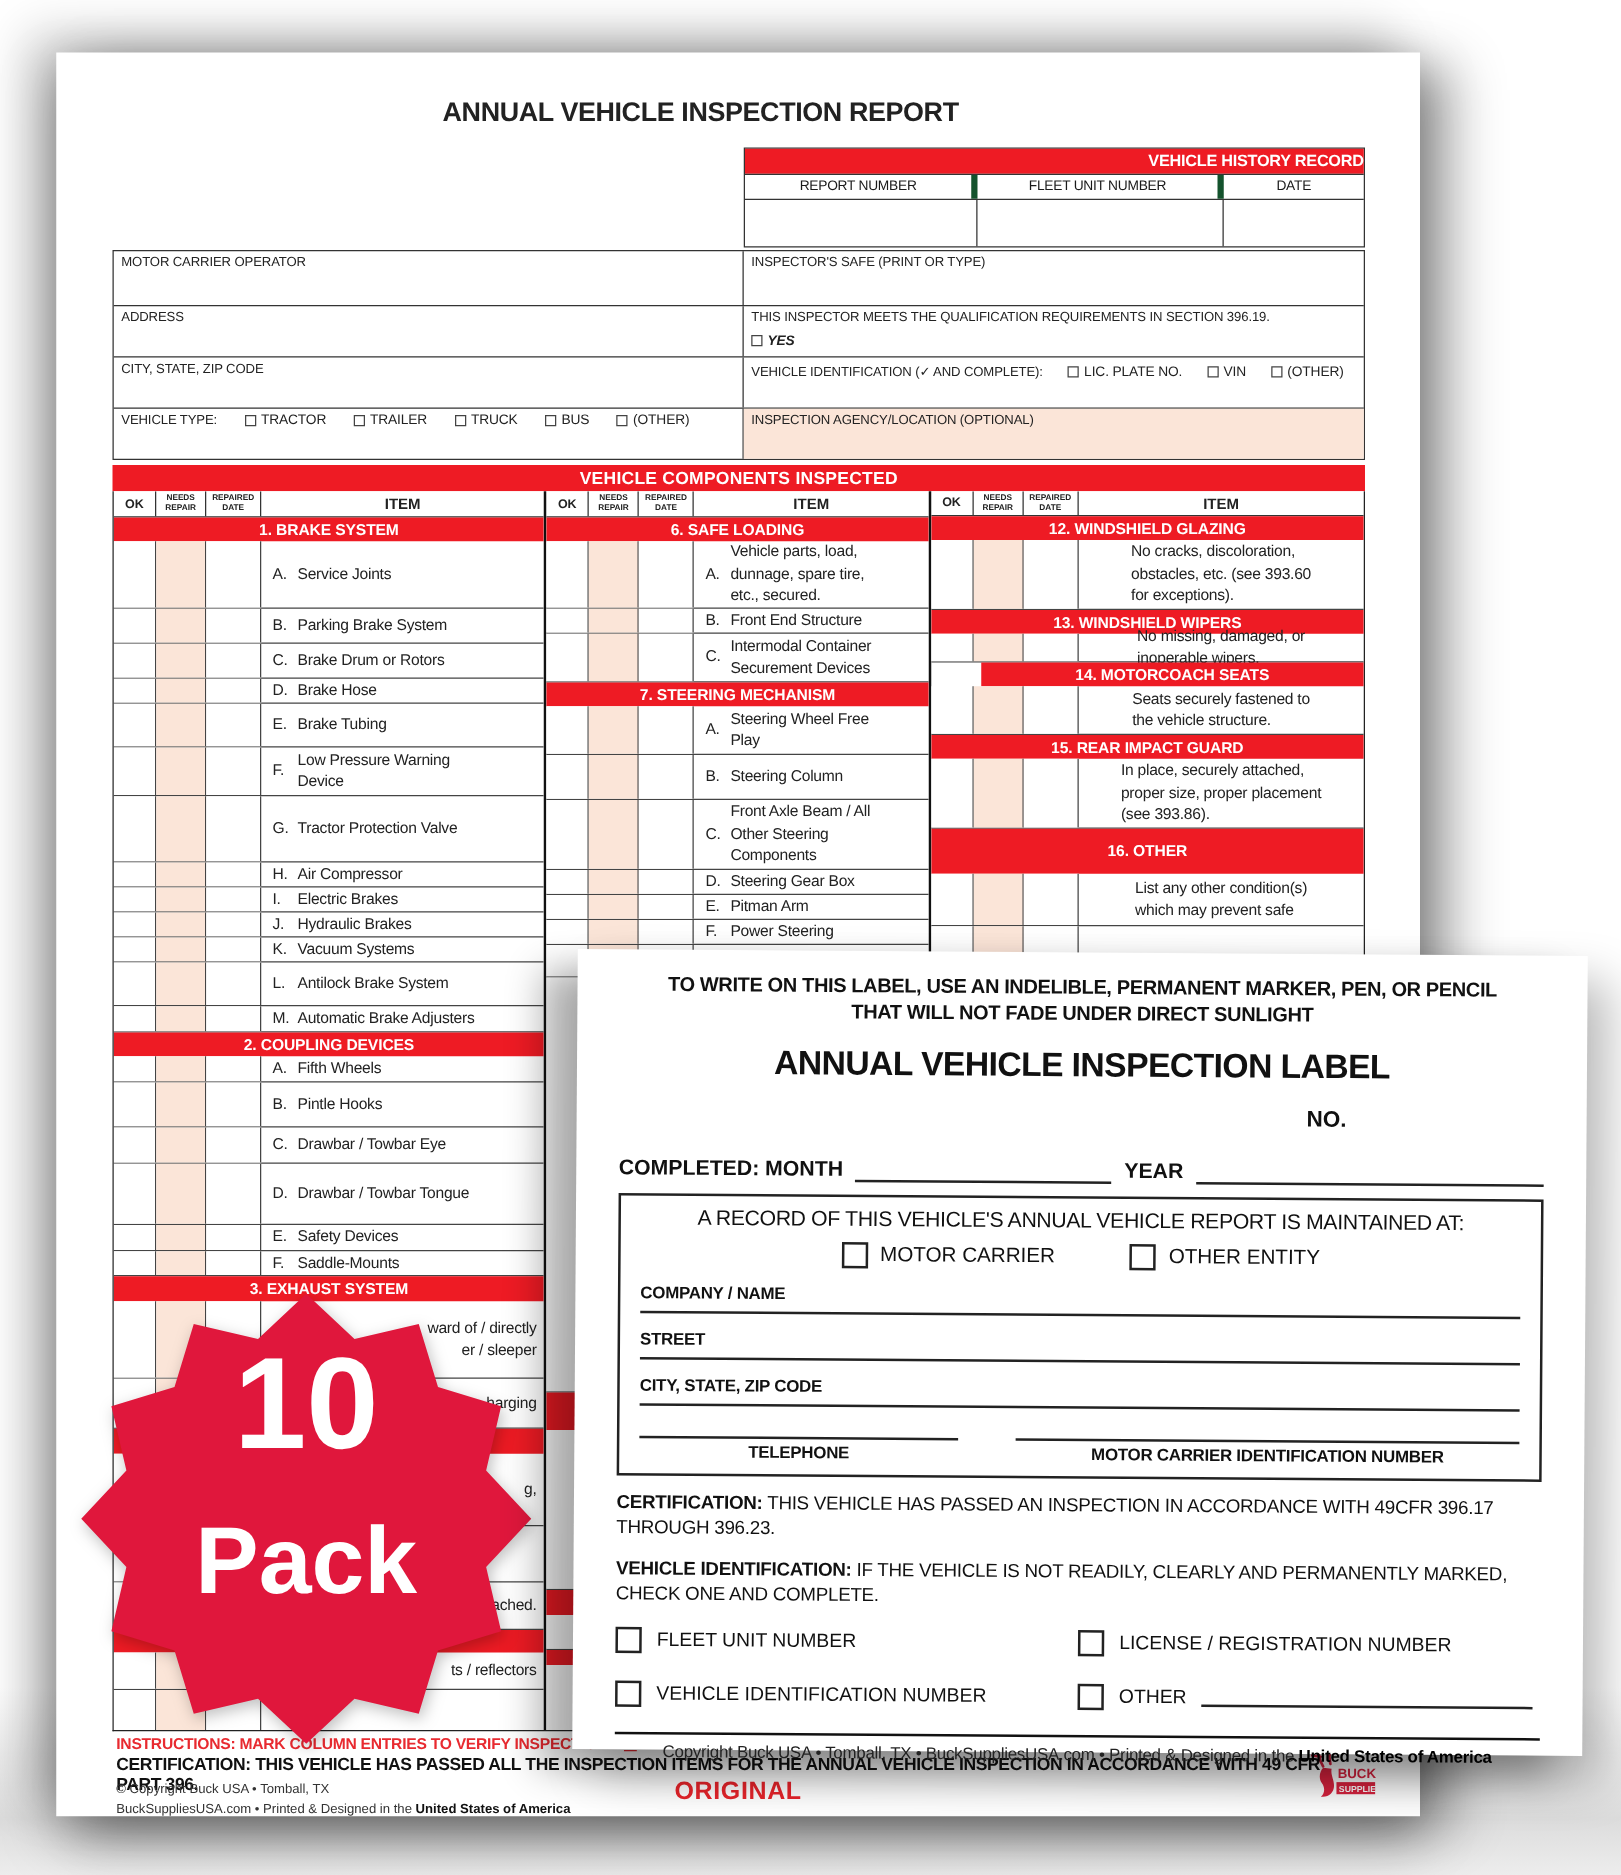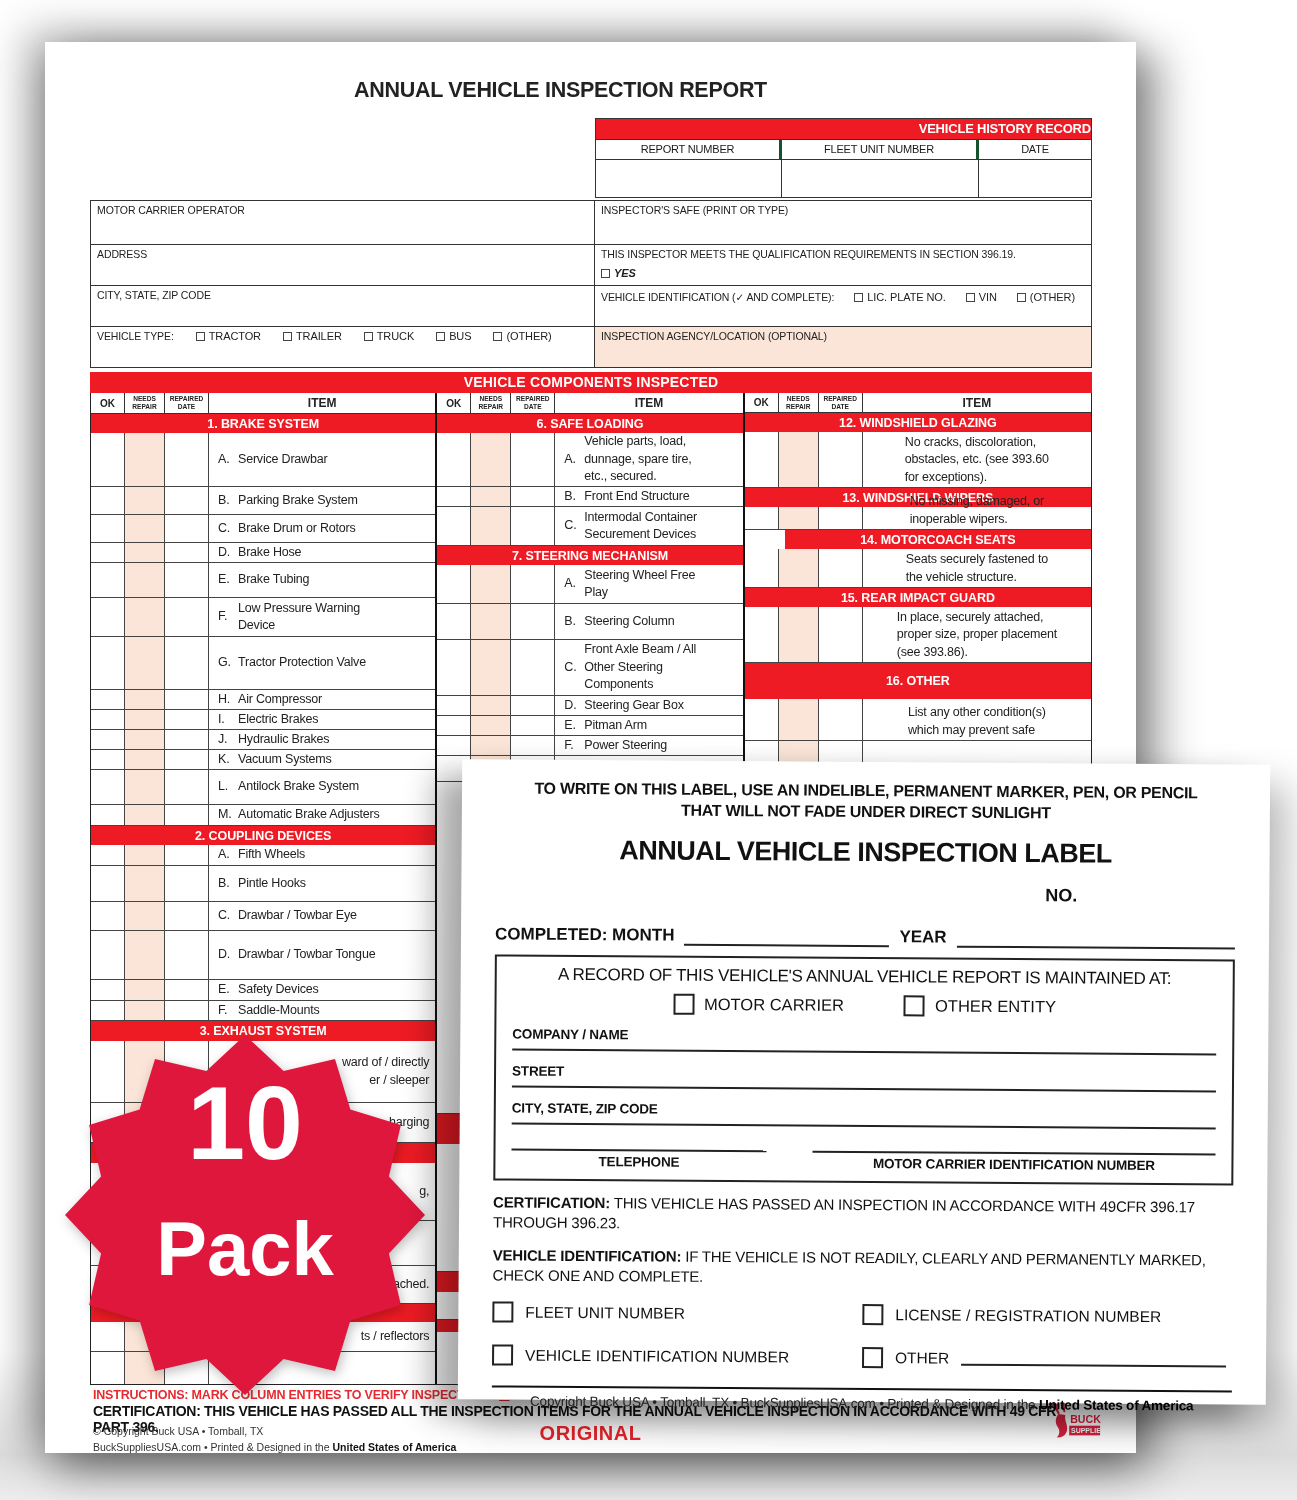--- a/index.html
+++ b/index.html
@@ -21,21 +21,21 @@
   }
   .form-title {
     position:absolute; top:36px; left:0; width:100%; text-align:center;
     font-size:21.5px; font-weight:bold; letter-spacing:-0.3px; color:#222;
     transform:translateX(-30px);
   }
   .red { background:#ee1b24; color:#fff; }
   .hist-table { position:absolute; left:550px; top:76px; width:497px; border:1.5px solid #333; }
   .hist-head { height:20px; font-size:13px; font-weight:bold; text-align:right; line-height:20px; letter-spacing:-0.2px; }
   .hist-cols { display:flex; border-top:1px solid #333; }
-  .hist-col { font-size:11px; text-align:center; line-height:19px; height:19px; border-right:3px solid #14532d; letter-spacing:-0.2px; }
+  .hist-col { font-size:11px; text-align:center; line-height:19px; height:19px; border-right:5px solid #14532d; letter-spacing:-0.2px; }
   .hist-col:last-child { border-right:none; }
   .hist-empty { display:flex; height:38px; border-top:1px solid #333; }
   .hist-cell { border-right:1px solid #333; } .hist-cell:last-child{border-right:none;}
   .w1{width:186px}.w2{width:197px}.w3{width:112px}
 
   .info-grid { position:absolute; left:45px; top:158px; width:1002px; border:1.5px solid #333; }
   .info-row { display:flex; border-bottom:1px solid #333; }
   .info-row:last-child { border-bottom:none; }
   .info-cell { padding:3px 6px; font-size:10.5px; color:#222; letter-spacing:-0.1px; }
   .info-left { width:505px; border-right:1px solid #333; }
@@ -63,21 +63,21 @@
     display:flex; align-items:center; justify-content:center; letter-spacing:-0.1px; flex:none; }
   .crow { display:flex; border-bottom:1px solid #444; flex:none; }
   .crow:last-child { border-bottom:none; }
   .c-ok { width:34px; border-right:1px solid #444; background:#fff; }
   .c-needs { width:40px; border-right:1px solid #444; background:#fbe5d8; }
   .c-date { width:44px; border-right:1px solid #444; background:#fff; }
   .c-item { flex:1; display:flex; align-items:center; font-size:12.5px; color:#222; letter-spacing:-0.2px; line-height:1.4; padding:1px 3px; }
   .item-letter { width:26px; flex:none; padding-left:6px; }
   .item-lines { flex:1; }
   .c-item.frag { justify-content:flex-end; text-align:right; padding-right:6px; }
-  .c-item.center { justify-content:center;align-items:flex-end; }
+  .c-item.center { justify-content:center; }
   .c-item.center .item-lines { flex:none; text-align:left; }
 
   .red-note { position:absolute; left:48px; top:1345px; font-size:12.5px; color:#e82a30; font-weight:600; letter-spacing:-0.2px; }
   .red-note .chk { text-decoration:underline; padding:0 6px; font-weight:bold; }
   .cert-line { position:absolute; left:48px; top:1361px; width:975px; font-size:14px; font-weight:bold; color:#111; letter-spacing:-0.3px; }
   .copy1 { position:absolute; left:48px; top:1383px; font-size:10.5px; color:#333; }
   .copy2 { position:absolute; left:48px; top:1399px; font-size:10.5px; color:#333; }
   .copy2 b { color:#111; }
   .original { position:absolute; left:0; top:1380px; width:100%; text-align:center;
     color:#e8242b; font-weight:bold; font-size:20px; letter-spacing:0.5px; }
@@ -222,21 +222,21 @@
             <div class="hcell h-tiny" style="width: 44px;">REPAIRED<br>DATE</div>
             <div class="hcell h-item" style="flex: 1 1 0%;">ITEM</div>
           </div>
           <div class="sec-bar" style="height: 19px;">1. BRAKE SYSTEM</div>
           <div class="crow" style="height: 54px;">
             <div class="c-ok"></div>
             <div class="c-needs"></div>
             <div class="c-date"></div>
             <div class="c-item">
               <div class="item-letter">A.</div>
-              <div class="item-lines">Service Drawbar</div>
+              <div class="item-lines">Service Joints</div>
             </div>
           </div>
           <div class="crow" style="height: 28px;">
             <div class="c-ok"></div>
             <div class="c-needs"></div>
             <div class="c-date"></div>
             <div class="c-item">
               <div class="item-letter">B.</div>
               <div class="item-lines">Parking Brake System</div>
             </div>

